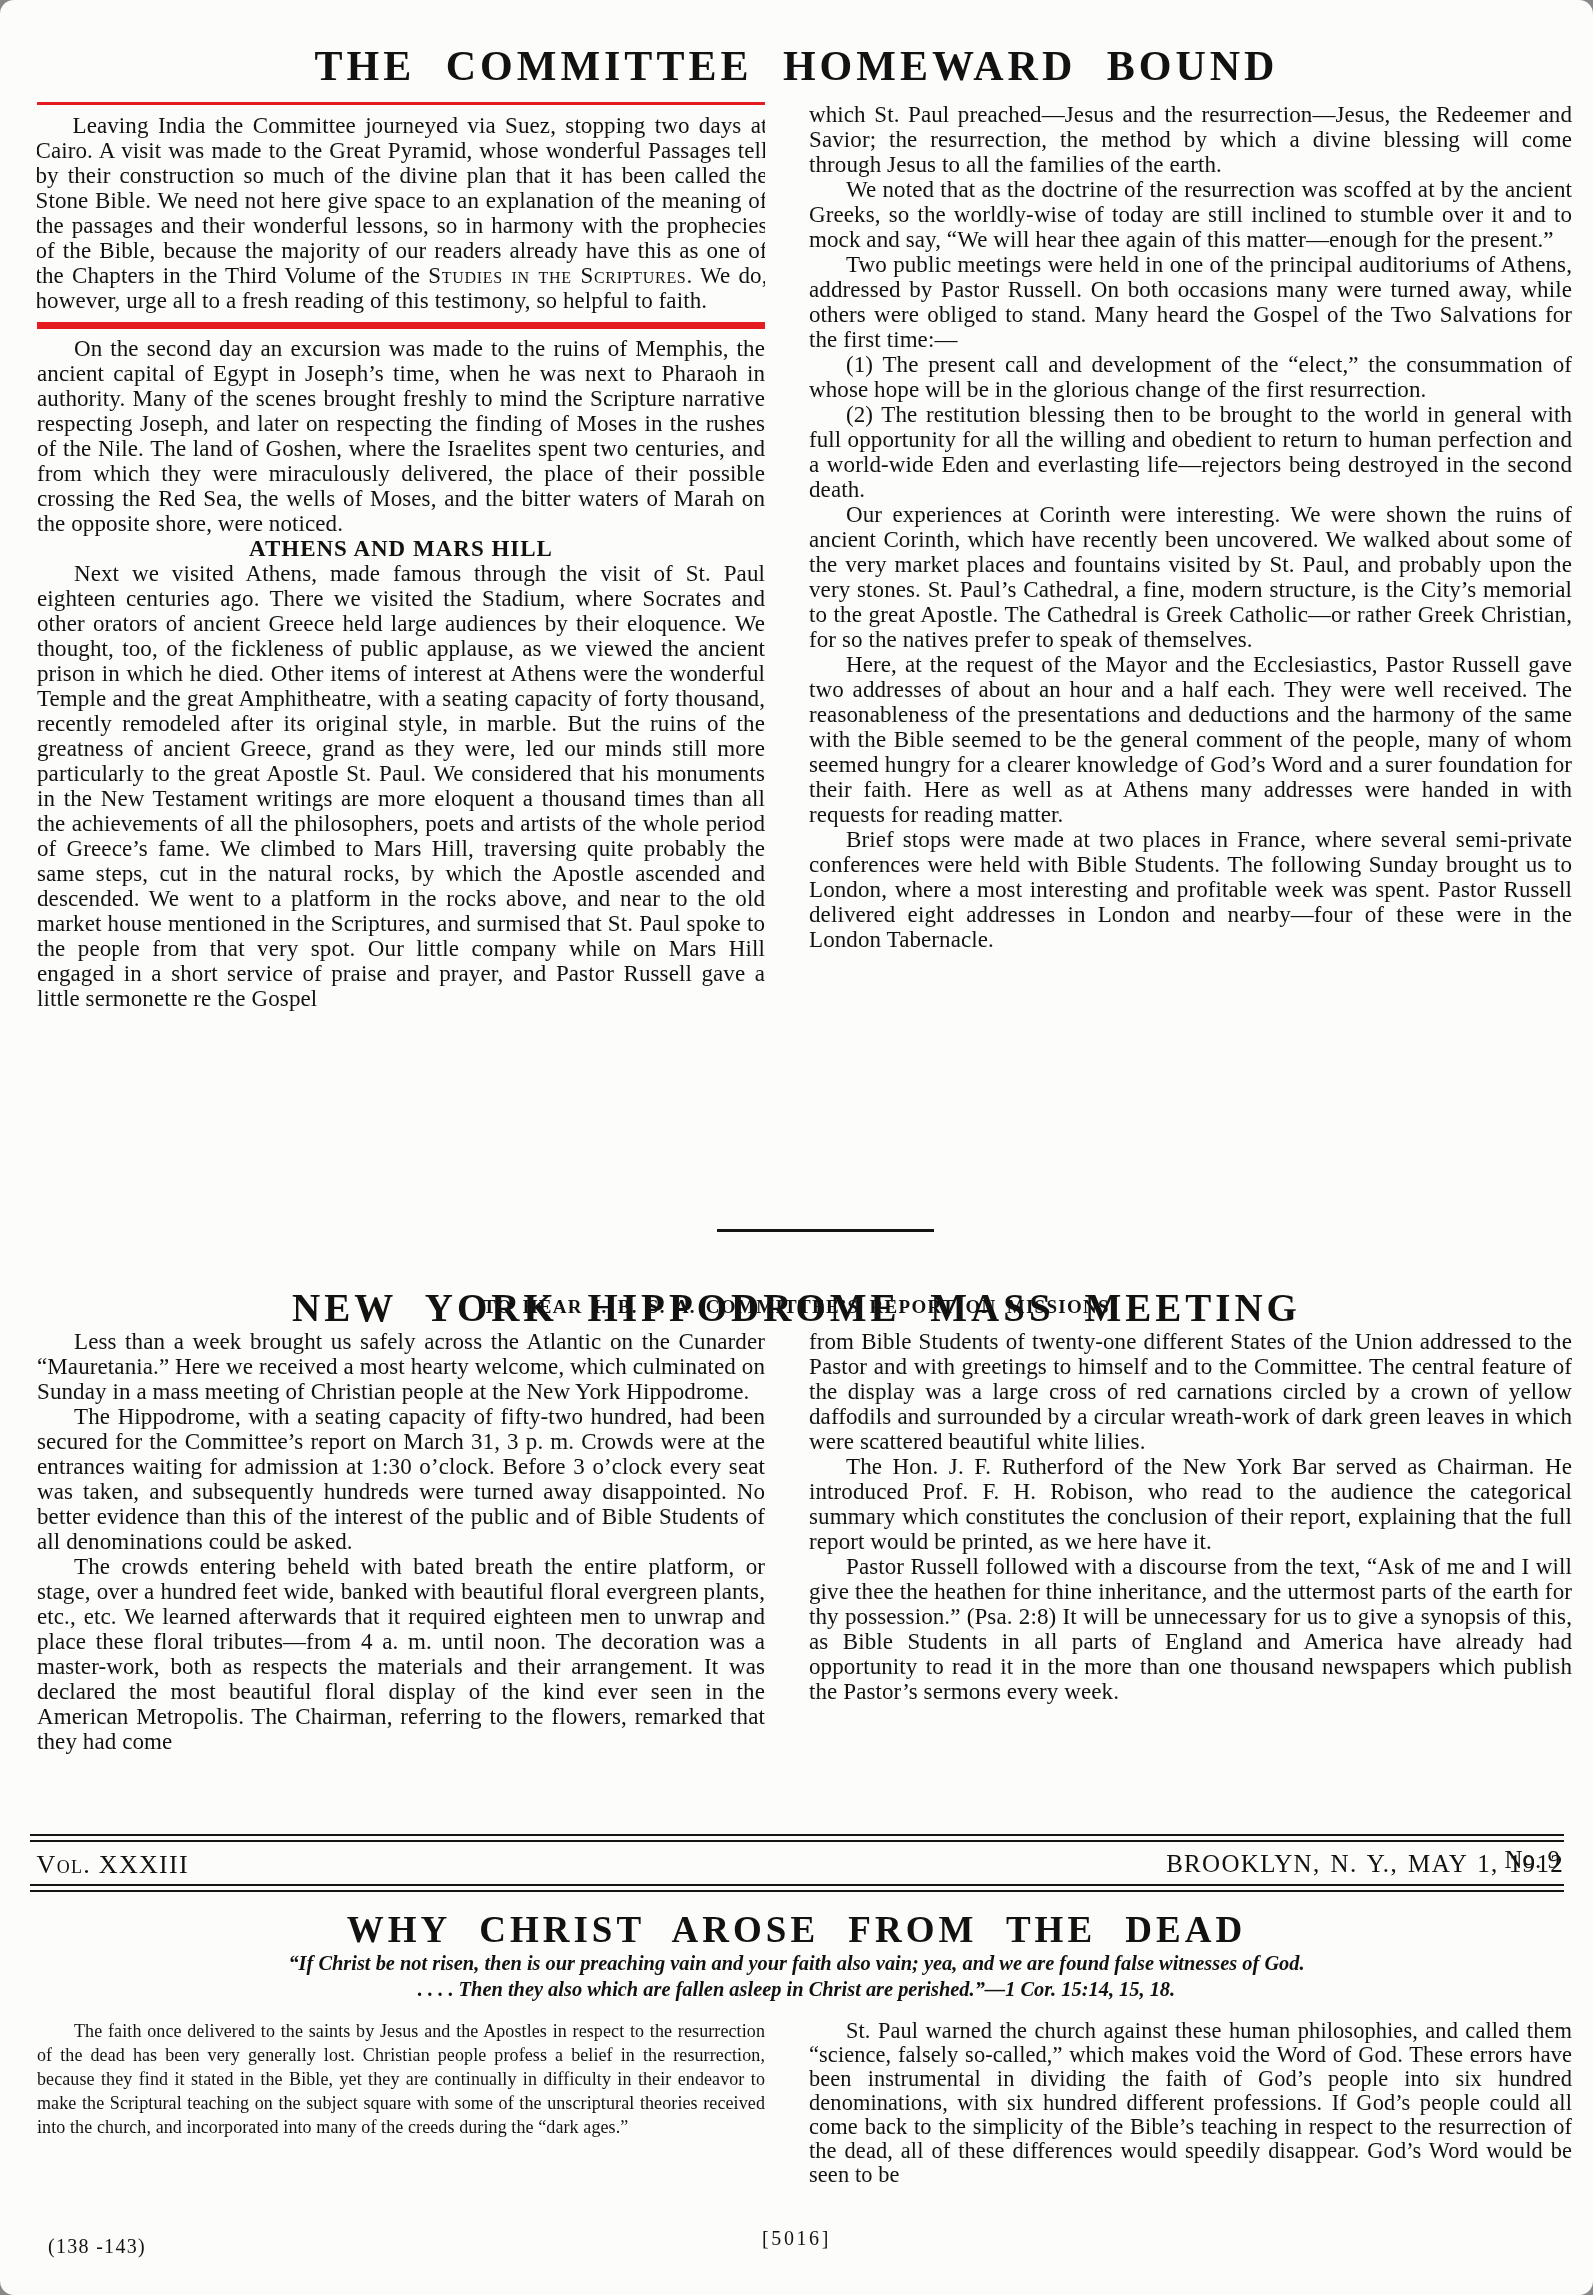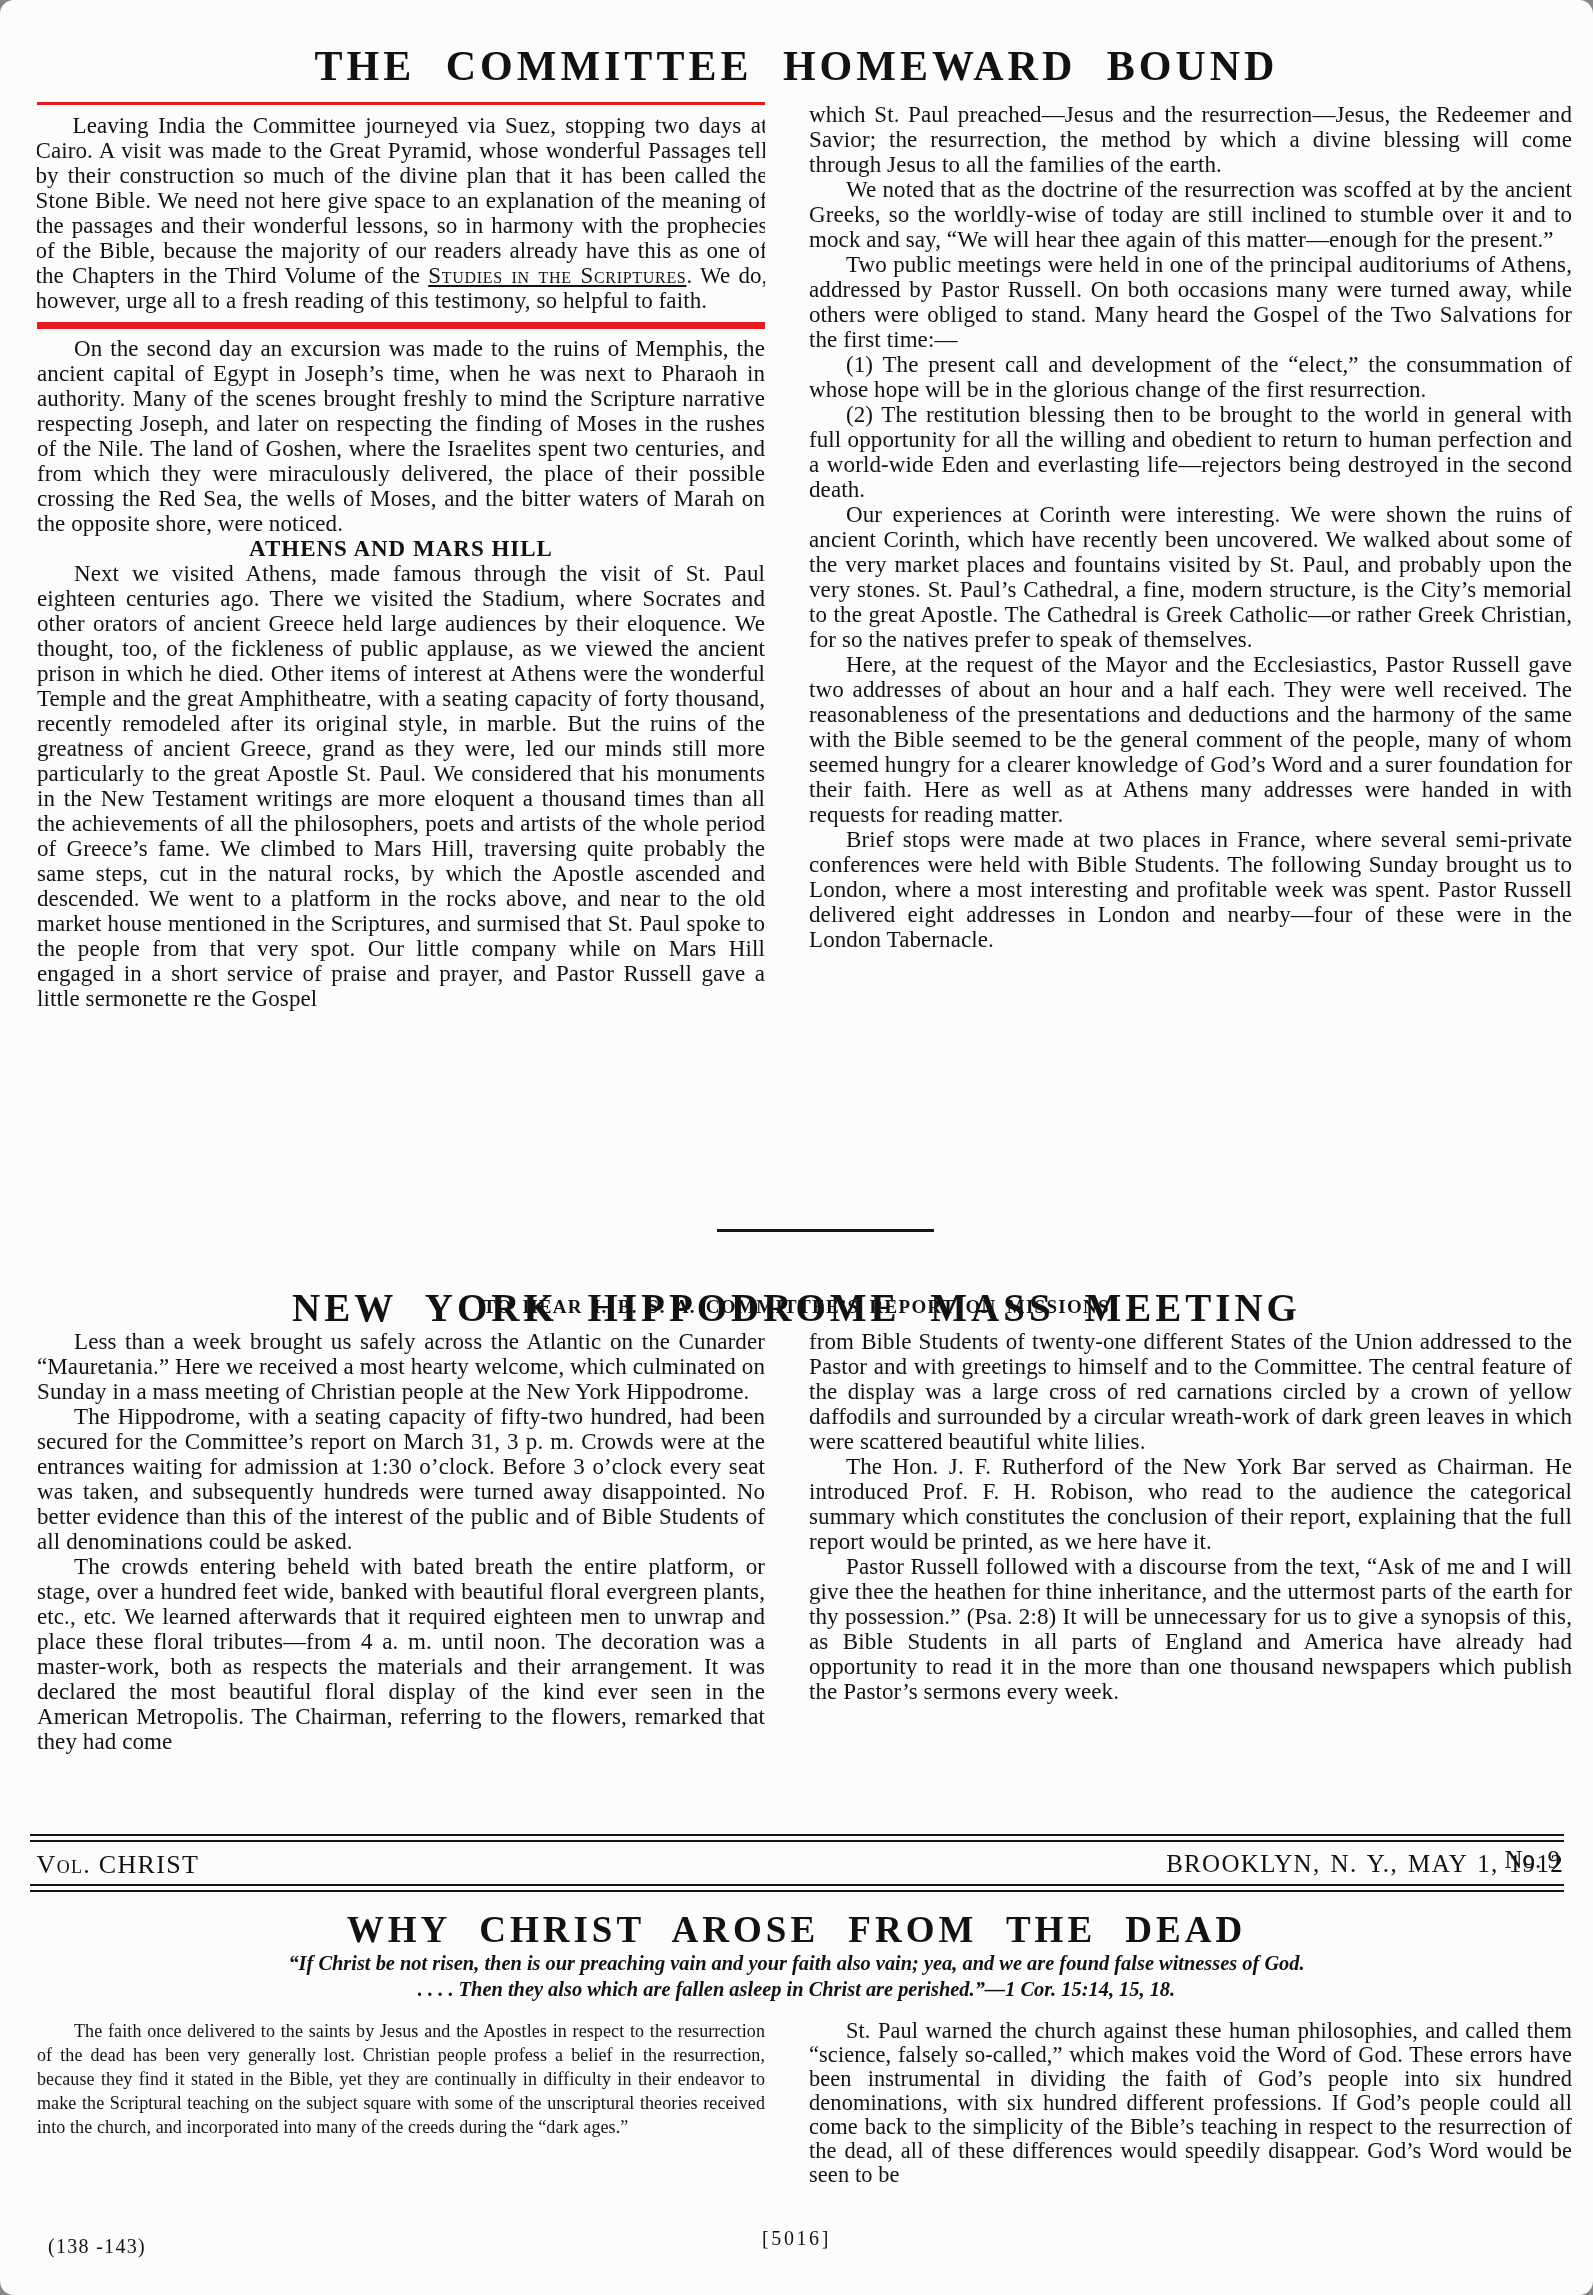--- a/index.html
+++ b/index.html
@@ -44,21 +44,21 @@
   .col-3-right { left: 809px; top: 2019px; width: 763px; height: 217px; font-size: 22.4px; line-height: 24px; }
   .red-box {
     border: 7.2px solid #e41b1f;
     margin: -4px -20px 6.6px -12.5px;
     padding: 8px 10.5px 9.2px 4px;
   }
   .inner-heading {
     text-align: center; font-weight: 700; font-size: 23px;
     letter-spacing: 1px; margin: 10.5px 0 6.6px; text-indent: 0 !important;
   }
-  .sc { font-variant: small-caps; letter-spacing: 0.7px; text-decoration: underline; }
+  .sc { font-variant: small-caps; letter-spacing: 0.7px; }
   .section-divider {
     position: absolute; top: 1229px; left: 717px; width: 217px;
     border-top: 3.3px solid #151515;
   }
   .rule-double {
     position: absolute; left: 30px; width: 1534px; height: 8px;
     border-top: 2.6px solid #151515; border-bottom: 2px solid #151515;
   }
   #ruleA { top: 1834px; }
   #ruleB { top: 1884px; }
@@ -128,21 +128,21 @@
   </div>
 
   <div class="col col-2-right">
     <p class="cont">from Bible Students of twenty-one different States of the Union addressed to the Pastor and with greetings to himself and to the Committee. The central feature of the display was a large cross of red carnations circled by a crown of yellow daffodils and surrounded by a circular wreath-work of dark green leaves in which were scattered beautiful white lilies.</p>
     <p>The Hon. J. F. Rutherford of the New York Bar served as Chairman. He introduced Prof. F. H. Robison, who read to the audience the categorical summary which constitutes the conclusion of their report, explaining that the full report would be printed, as we here have it.</p>
     <p>Pastor Russell followed with a discourse from the text, “Ask of me and I will give thee the heathen for thine inheritance, and the uttermost parts of the earth for thy possession.” (Psa. 2:8) It will be unnecessary for us to give a synopsis of this, as Bible Students in all parts of England and America have already had opportunity to read it in the more than one thousand newspapers which publish the Pastor’s sermons every week.</p>
   </div>
 
   <div class="rule-double" id="ruleA"></div>
   <div class="masthead-row">
-    <span class="masthead-vol">Vol. CHRIST</span>
+    <span class="masthead-vol">Vol. XXXIII</span>
     <span class="masthead-center">BROOKLYN, N. Y., MAY 1, 1912</span>
     <span class="masthead-no">No. 9</span>
   </div>
   <div class="rule-double" id="ruleB"></div>
 
   <div class="headline" id="title3">WHY CHRIST AROSE FROM THE DEAD</div>
 
   <div class="quote-block">
     <div>“If Christ be not risen, then is our preaching vain and your faith also vain; yea, and we are found false witnesses of God.</div>
     <div>. . . . Then they also which are fallen asleep in Christ are perished.”—1 Cor. 15:14, 15, 18.</div>

